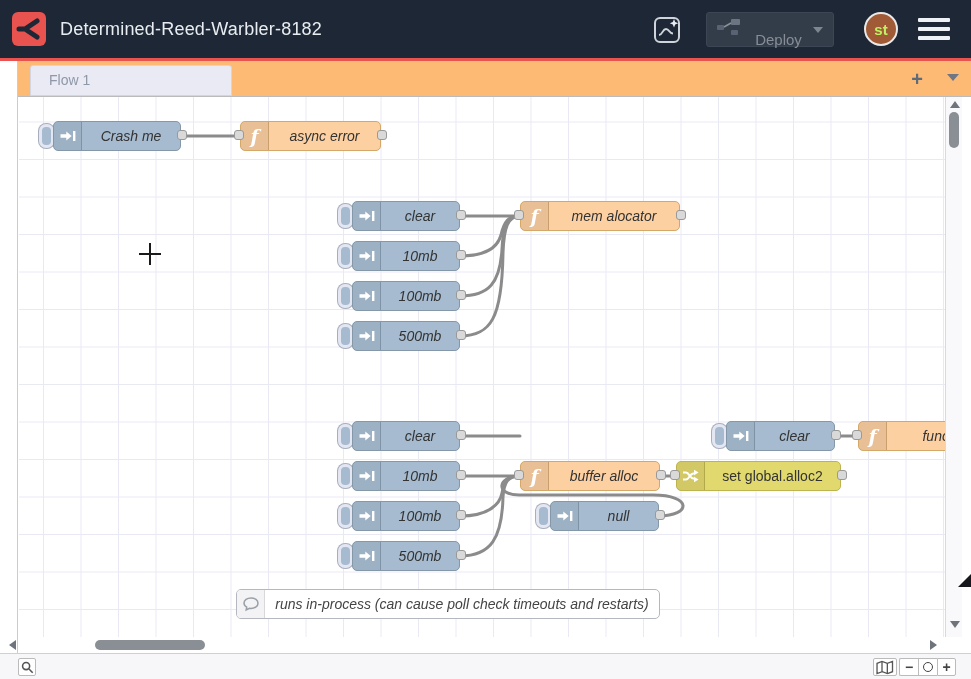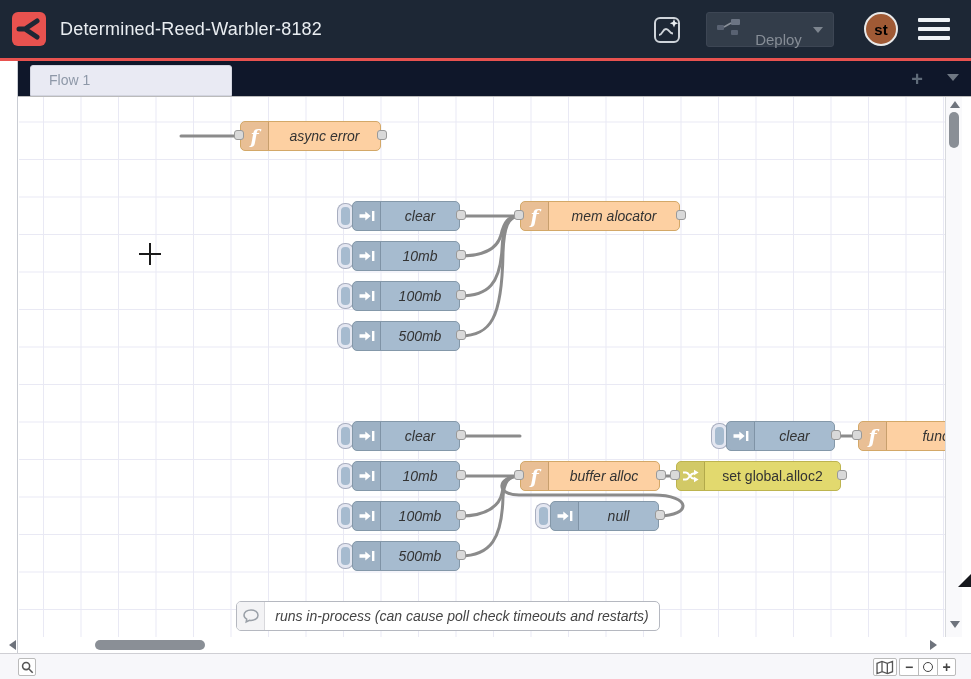--- a/index.html
+++ b/index.html
@@ -8,27 +8,27 @@
 
   
   .header { position:absolute; left:0; top:0; width:971px; height:58px; background:#1d2735; display:flex; align-items:center; }
   .logo { position:absolute; left:12px; top:12px; width:34px; height:34px; background:#e8524f; border-radius:6px; }
   .logo svg { position:absolute; left:0; top:0; }
   .app-title { position:absolute; left:60px; top:0; height:58px; line-height:58px; color:#e9edf1; font-size:18px; letter-spacing:.2px; }
   .ai-btn { position:absolute; left:648px; top:12px; width:40px; height:36px; display:flex; align-items:center; justify-content:center; background:transparent; border:none; cursor:pointer; }
   .deploy-btn { position:absolute; left:706px; top:12px; width:128px; height:35px; background:#333d4a; border:1px solid #3d4654; border-radius:3px; display:flex; align-items:center; padding:0 10px; }
   .deploy-label { color:#868d96; font-size:15px; margin-left:9px; flex:1; text-align:center;margin-top:20px; }
   .deploy-caret { width:0; height:0; border-left:5px solid transparent; border-right:5px solid transparent; border-top:6px solid #7d858f; margin-left:6px; }
-  .avatar { position:absolute; left:864px; top:12px; width:34px; height:34px; border-radius:50%; background:#a05a35; border:2px solid #e9e9e9; color:#000000; font-size:15px; font-weight:bold; display:flex; align-items:center; justify-content:center; }
+  .avatar { position:absolute; left:864px; top:12px; width:34px; height:34px; border-radius:50%; background:#a05a35; border:2px solid #e9e9e9; color:#bef264; font-size:15px; font-weight:bold; display:flex; align-items:center; justify-content:center; }
   .hamburger { position:absolute; left:918px; top:18px; width:32px; height:22px; display:flex; flex-direction:column; justify-content:space-between; background:none; border:none; cursor:pointer; }
   .hamburger span { display:block; height:4px; border-radius:1px; background:#eef2f6; }
   .red-line { position:absolute; left:0; top:58px; width:971px; height:3px; background:#e8524f; }
 
   
-  .tabbar { position:absolute; left:0; top:61px; width:971px; height:36px; background:#0f172a; border-bottom:1px solid #bbbbbb; }
+  .tabbar { position:absolute; left:0; top:61px; width:971px; height:36px; background:#fdba74; border-bottom:1px solid #bbbbbb; }
   .tab { position:absolute; top:4px; height:31px; width:202px; background:#e9eaf3; border:1px solid #d3d5e0; border-radius:3px 3px 0 0; line-height:29px; padding-left:18px; font-size:14px; color:#8e98a8; cursor:pointer; }
   .tab.inactive { left:30px; }
   .tab.active { left:237px; top:0; height:36px; width:200px; background:#ffffff; border:1px solid #bbbbbb; border-bottom:none; color:#4b555c; font-weight:bold; line-height:36px; z-index:3; }
   .tab-add { position:absolute; right:42px; top:6px; width:24px; height:24px; border:none; background:none; color:#5f6b79; font-size:20px; font-weight:bold; cursor:pointer; }
   .tab-list { position:absolute; right:12px; top:13px; width:0; height:0; border-left:6px solid transparent; border-right:6px solid transparent; border-top:7px solid #6e7783; cursor:pointer; }
 
   
   .gutter { position:absolute; left:0; top:61px; width:18px; height:592px; background:#fff; border-right:1px solid #c9ccd3; }
 
   
@@ -144,20 +144,33 @@
         <path d="M441 419 C470 419 481 407 483 396 C485 384 489 379 501 379" class="wire"></path>
         <path d="M441 459 C472 459 483 441 484 400 C485 385 489 379 501 379" class="wire"></path>
         <path d="M640 419 C672 419 674 398 634 398 L500 398 C476 398 478 379 501 379" class="wire"></path>
         <path d="M641 379 C646 379 652 379 657 379" class="wire"></path>
         <path d="M816 339 C824 339 831 339 839 339" class="wire"></path>
       </svg>
     <div class="crosshair">
         <i class="h"></i>
         <i class="v"></i>
       </div>
+  <div class="node node-inject" style="left: 20px; top: 24px; width: 142px;">
+        <span class="inj-btn"></span>
+        <span class="nbody">
+          <span class="icon-box">
+            <svg width="16" height="16" viewBox="0 0 16 16">
+              <path d="M0.5 6.2 h5.8 V3.4 l5.4 4.6 -5.4 4.6 v-2.8 h-5.8 z" fill="#fff"></path>
+              <rect x="13" y="3" width="2.4" height="10" fill="#fff"></rect>
+            </svg>
+          </span>
+          <span class="nlabel">Crash me</span>
+        </span>
+        <span class="port port-out"></span>
+      </div>
       <div class="node node-function" style="left: 221px; top: 24px; width: 141px;">
         <span class="nbody">
           <span class="icon-box">
             <span class="ficon">f</span>
           </span>
           <span class="nlabel">async error</span>
         </span>
         <span class="port port-in"></span>
         <span class="port port-out"></span>
       </div>
@@ -328,21 +341,21 @@
       </div>
       <div class="node node-function" style="left: 839px; top: 324px; width: 150px;">
         <span class="nbody">
           <span class="icon-box">
             <span class="ficon">f</span>
           </span>
           <span class="nlabel">function</span>
         </span>
         <span class="port port-in"></span>
       </div>
-      <div class="node node-comment" style="left: 201px; top: 504px; width: 440px; padding-left: 16px;">
+      <div class="node node-comment" style="left: 201px; top: 492px; width: 440px; padding-left: 16px;">
         <span class="nbody">
           <span class="icon-box">
             <svg width="18" height="16" viewBox="0 0 18 16">
               <path d="M9 2 C5 2 2 4.2 2 7.1 c0 1.7 1 3.2 2.7 4.1 L4.2 14 l3.3 -1.7 c0.5 0.1 1 0.1 1.5 0.1 c4 0 7 -2.2 7 -5.2 C16 4.2 13 2 9 2 z" fill="none" stroke="#9aa0a8" stroke-width="1.5"></path>
             </svg>
           </span>
           <span class="nlabel">runs in-process (can cause poll check timeouts and restarts)</span>
         </span>
       </div>
     </div>

